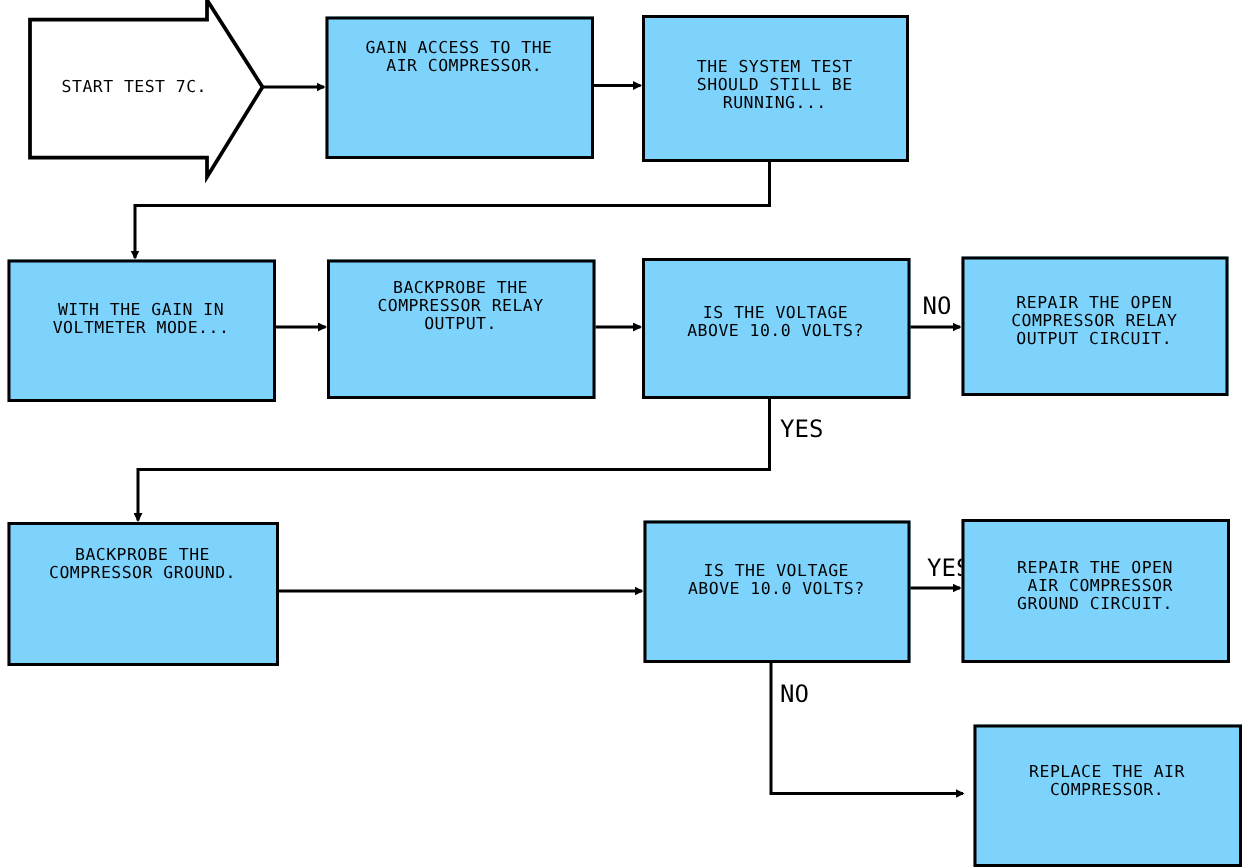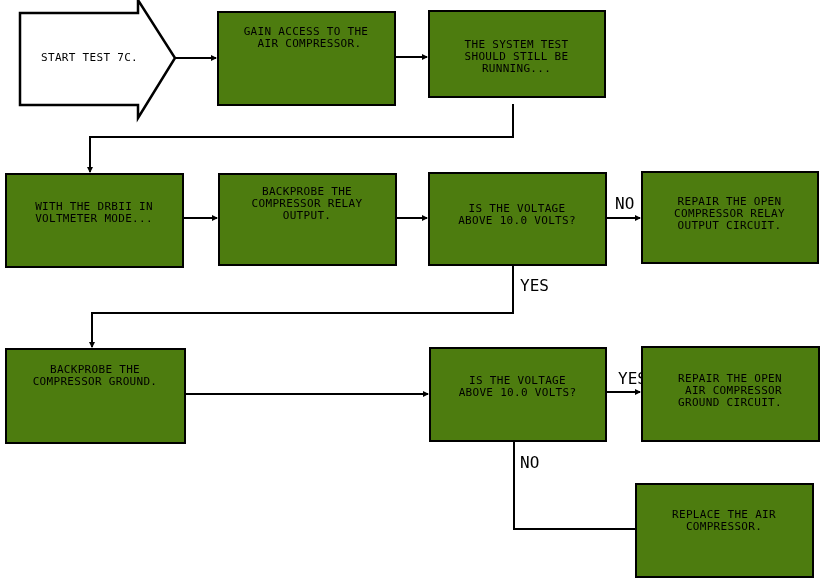--- a/index.html
+++ b/index.html
@@ -1,19 +1,19 @@
 <!DOCTYPE html>
 <html><head>
 <meta charset="utf-8">
 <style>
   html, body { margin: 0; padding: 0; background: #ffffff; }
   body { width: 832px; height: 578px; position: relative; overflow: hidden;
          font-family: "DejaVu Sans Mono", monospace; color: #000; }
   svg.canvas { position: absolute; left: 0; top: 0; }
-  .box { position: absolute; border: 2.5px solid #000; box-sizing: border-box; background: #4d7c0f; }
+  .box { position: absolute; border: 2.5px solid #000; box-sizing: border-box; background: #7dd3fc; }
   .txt { position: absolute; font-size: 11px; line-height: 12px; text-align: center;
          letter-spacing: 0.3px; white-space: pre; font-family: "DejaVu Sans Mono", monospace; }
   .lbl { position: absolute; font-size: 16px; line-height: 12px; font-family: "DejaVu Sans Mono", monospace; }
 </style>
 </head>
 <body>
 
 <svg class="canvas" width="832" height="578" viewBox="0 0 832 578">
   <defs>
     <marker id="ah" markerWidth="6" markerHeight="6" refX="5" refY="3" orient="auto" markerUnits="userSpaceOnUse">
@@ -43,28 +43,28 @@
 
   <polyline points="514,441 514,529 642,529" fill="none" stroke="#000" stroke-width="2" marker-end="url(#ah)"></polyline>
 </svg>
 
 <div class="txt" style="left:20px; top:52px; width:118px;text-align:right;">START TEST 7C.</div>
 
 <div class="box" style="left:217px; top:11px; width:179px; height:95px;">
   <div class="txt" style="left:0; top:13px; width:174px;">GAIN ACCESS TO THE
  AIR COMPRESSOR.</div>
 </div>
-<div class="box" style="left:428px; top:10px; width:178px; height:88px;padding-left:12px;">
+<div class="box" style="left:428px; top:10px; width:178px; height:98px;padding-left:12px;">
   <div class="txt" style="left:0; top:27px; width:173px;">THE SYSTEM TEST
 SHOULD STILL BE
 RUNNING...</div>
 </div>
 
 <div class="box" style="left:5px; top:173px; width:179px; height:95px;">
-  <div class="txt" style="left:0; top:26px; width:174px;">WITH THE DRBII IN
+  <div class="txt" style="left:0; top:26px; width:174px;">WITH THE GAIN IN
 VOLTMETER MODE...</div>
 </div>
 <div class="box" style="left:218px; top:173px; width:179px; height:93px;">
   <div class="txt" style="left:0; top:11px; width:174px;">BACKPROBE THE
 COMPRESSOR RELAY
 OUTPUT.</div>
 </div>
 <div class="box" style="left:428px; top:172px; width:179px; height:94px;">
   <div class="txt" style="left:0; top:29px; width:174px;">IS THE VOLTAGE
 ABOVE 10.0 VOLTS?</div>
@@ -86,16 +86,16 @@
 ABOVE 10.0 VOLTS?</div>
 </div>
 <div class="lbl" style="left:618px; top:373px;">YES</div>
 <div class="box" style="left:641px; top:346px; width:179px; height:96px;">
   <div class="txt" style="left:0; top:25px; width:174px;">REPAIR THE OPEN
  AIR COMPRESSOR
 GROUND CIRCUIT.</div>
 </div>
 <div class="lbl" style="left:520px; top:457px;">NO</div>
 
-<div class="box" style="left:635px; top:483px; width:179px; height:95px;">
+<div class="box" style="left:649px; top:483px; width:179px; height:95px;">
   <div class="txt" style="left:0; top:24px; width:174px;">REPLACE THE AIR
 COMPRESSOR.</div>
 </div>
 
 </body></html>

